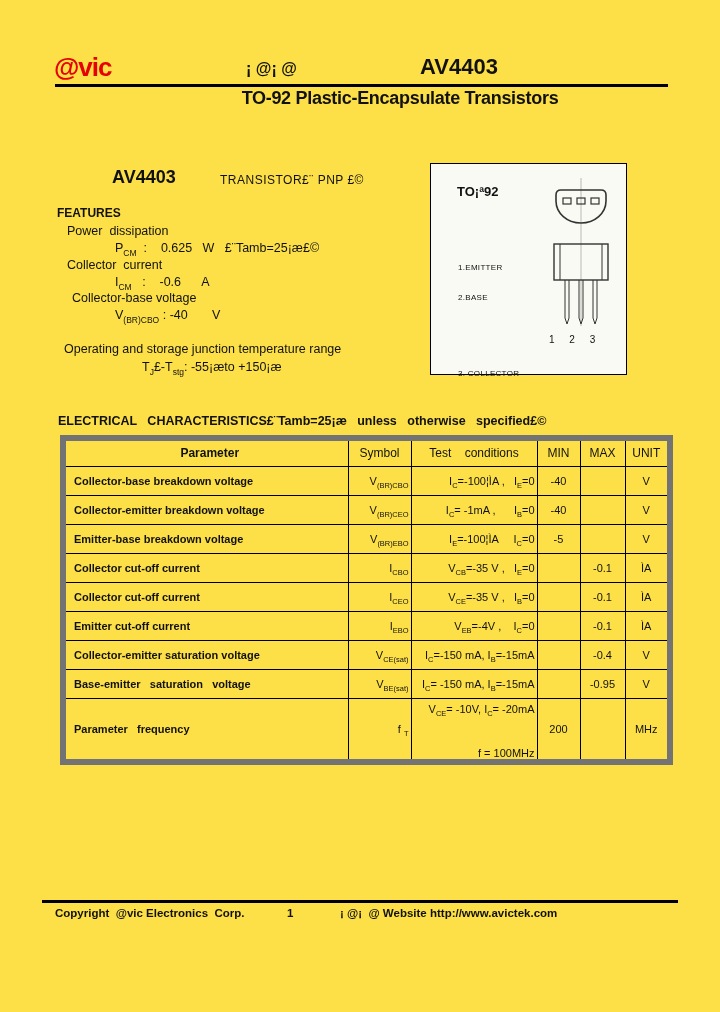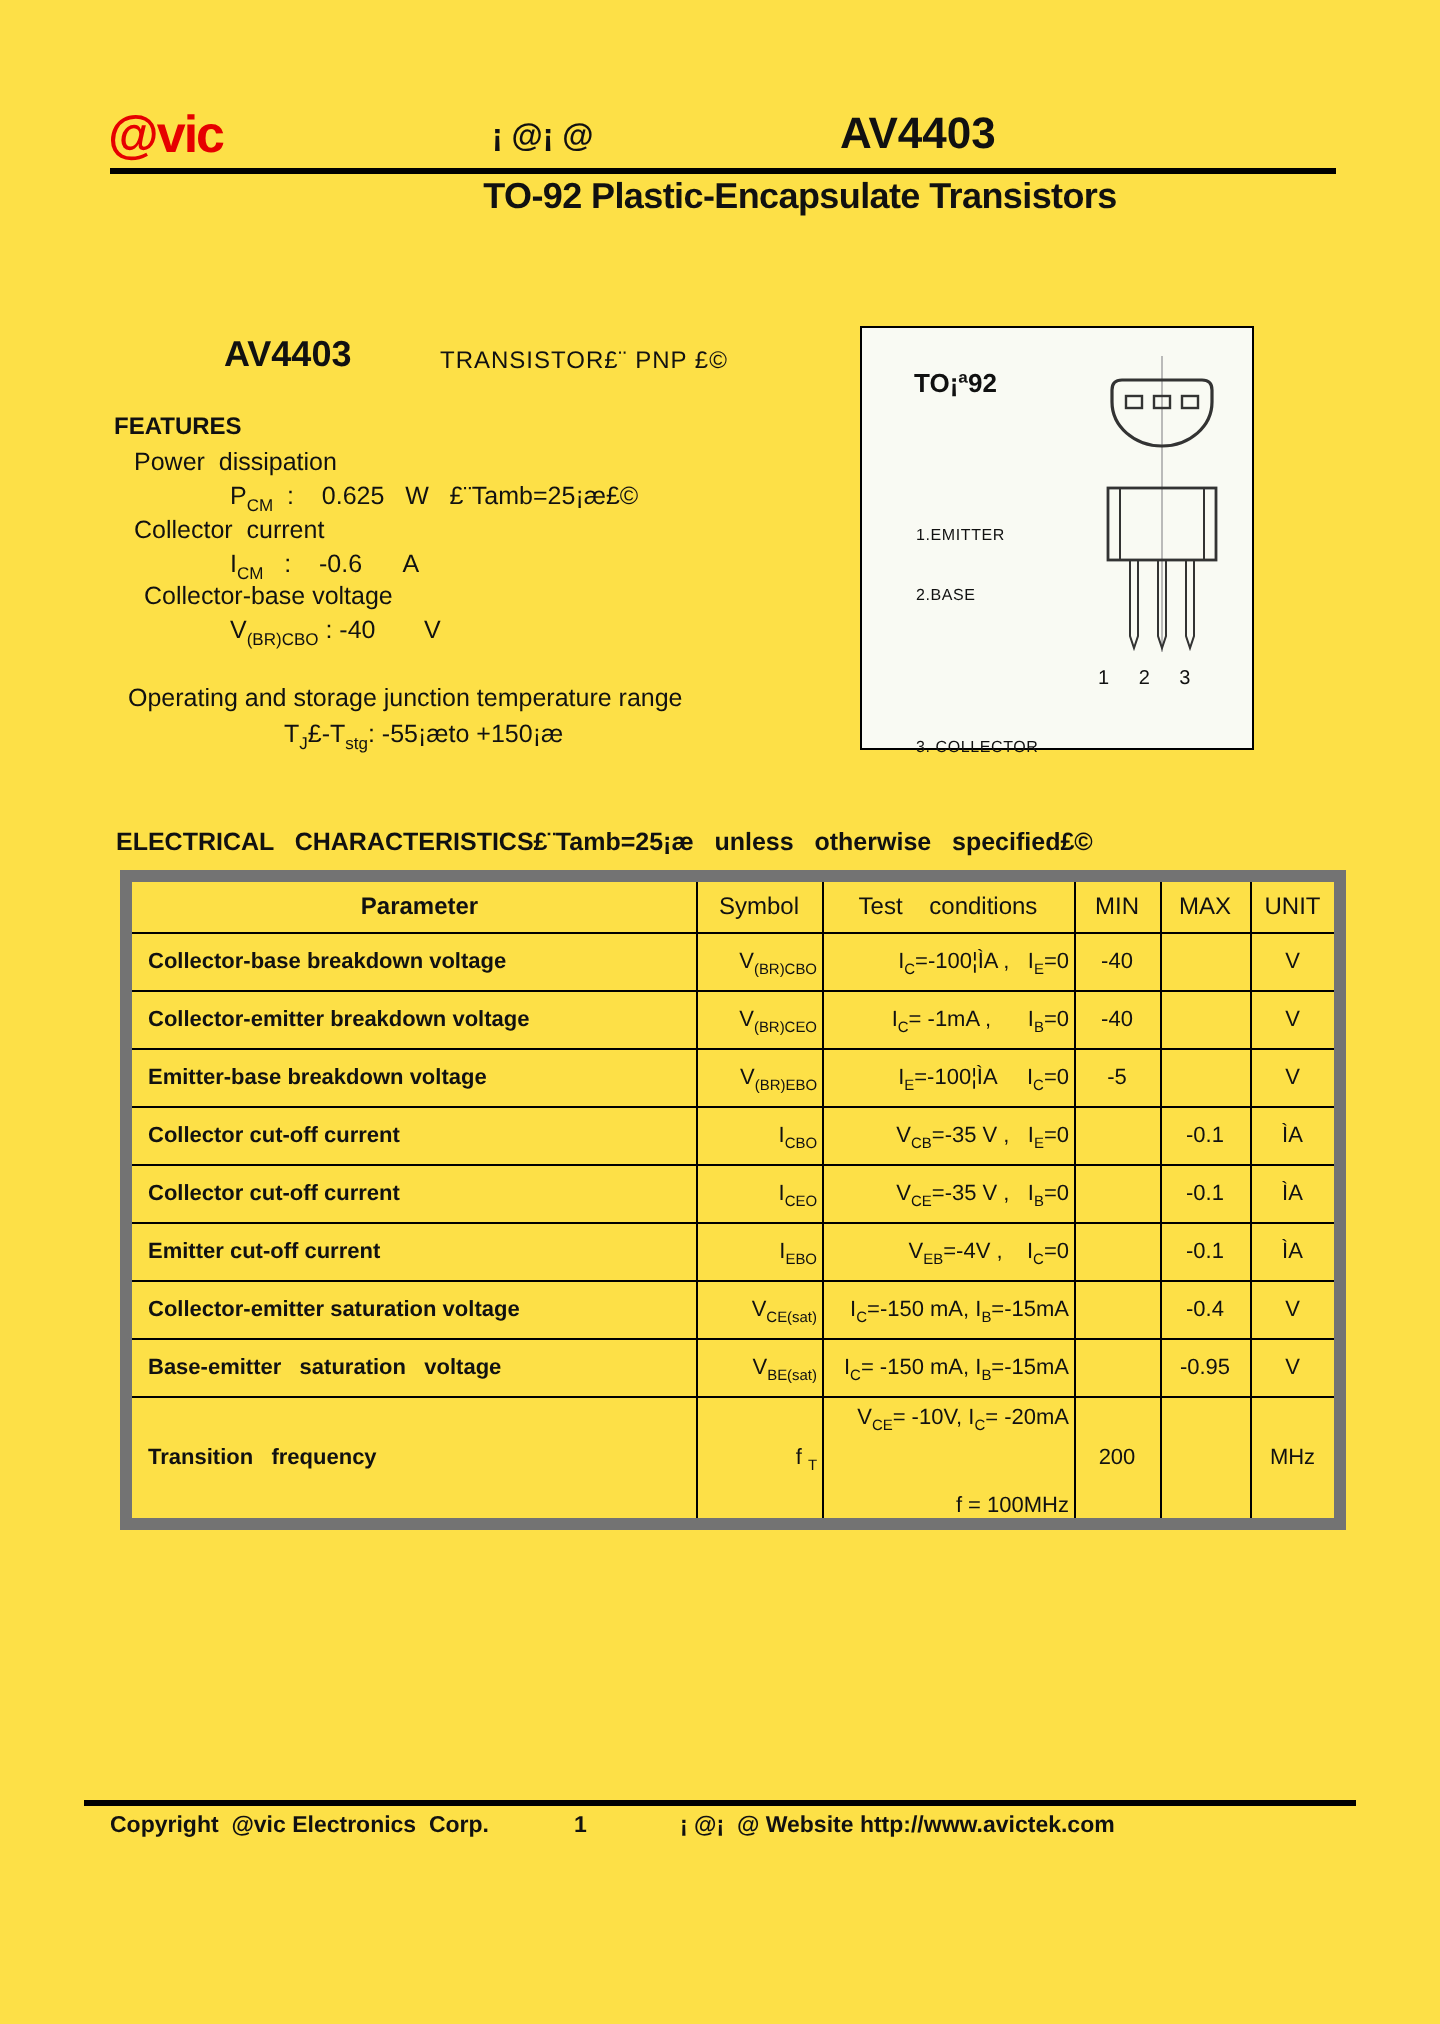--- a/index.html
+++ b/index.html
@@ -190,21 +190,21 @@
         </tr>
         <tr>
           <td class="c-param">Base-emitter   saturation   voltage</td>
           <td class="c-sym">V<sub>BE(sat)</sub></td>
           <td class="c-cond"><span>I<sub>C</sub>= -150 mA, I<sub>B</sub>=-15mA</span></td>
           <td class="c-min"></td>
           <td class="c-max">-0.95</td>
           <td class="c-unit">V</td>
         </tr>
         <tr class="tall">
-          <td class="c-param">Transition   frequency</td>
+          <td class="c-param">Parameter   frequency</td>
           <td class="c-sym">f <sub>T</sub></td>
           <td class="c-cond"><div class="cond-wrap"><div>V<sub>CE</sub>= -10V, I<sub>C</sub>= -20mA</div><div>f = 100MHz</div></div></td>
           <td class="c-min">200</td>
           <td class="c-max"></td>
           <td class="c-unit">MHz</td>
         </tr>
       </tbody>
   </table>
 
   <div class="abs ftr-rule"></div>

